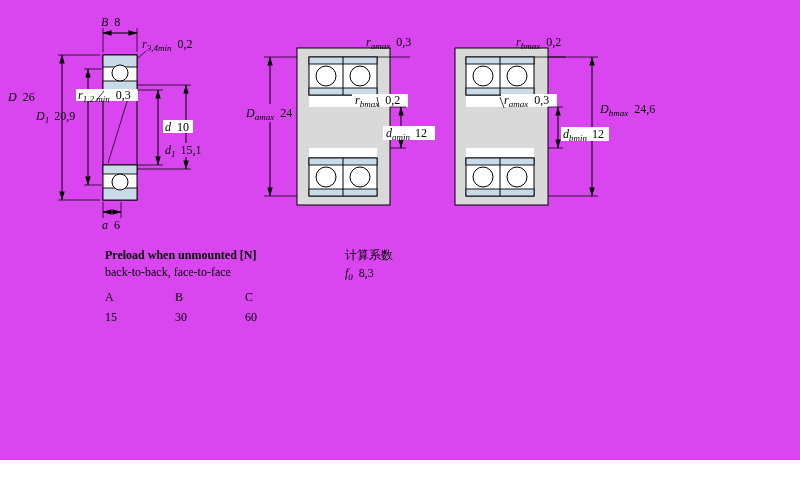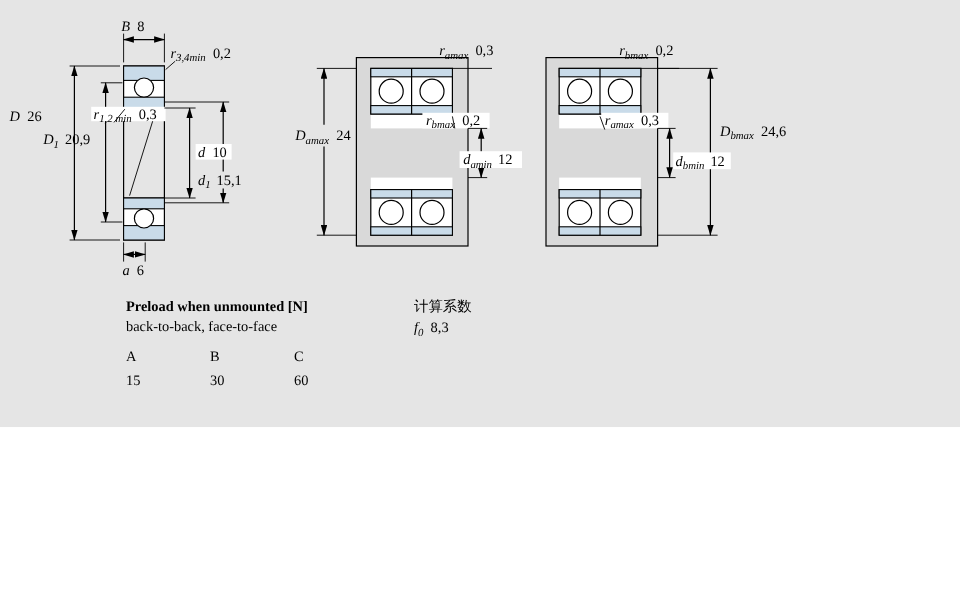--- a/index.html
+++ b/index.html
@@ -1,16 +1,16 @@
 <!DOCTYPE html>
 <html><head>
 <meta charset="utf-8">
 <style>
   html,body { margin:0; padding:0; background:#fff; }
-  .page { width:800px; height:356px; background:#e5e5e5; position:relative; overflow:hidden; }
+  .page { width:800px; height:460px; background:#d946ef; position:relative; overflow:hidden; }
   svg { display:block; }
   svg text { font-family:"Liberation Serif", serif; font-size:12px; fill:#000; }
   .sym  { font-style:italic; }
   .sub  { font-size:9px; font-style:italic; }
   .val  { font-style:normal; }
   .bold { font-weight:bold; }
   .ln   { stroke:#000; stroke-width:1; fill:none; }
   .thin { stroke:#000; stroke-width:0.75; fill:none; }
   .box  { fill:#ffffff; stroke:#000; stroke-width:1; }
   .ring { fill:#c9dbe9; stroke:#000; stroke-width:0.9; }

